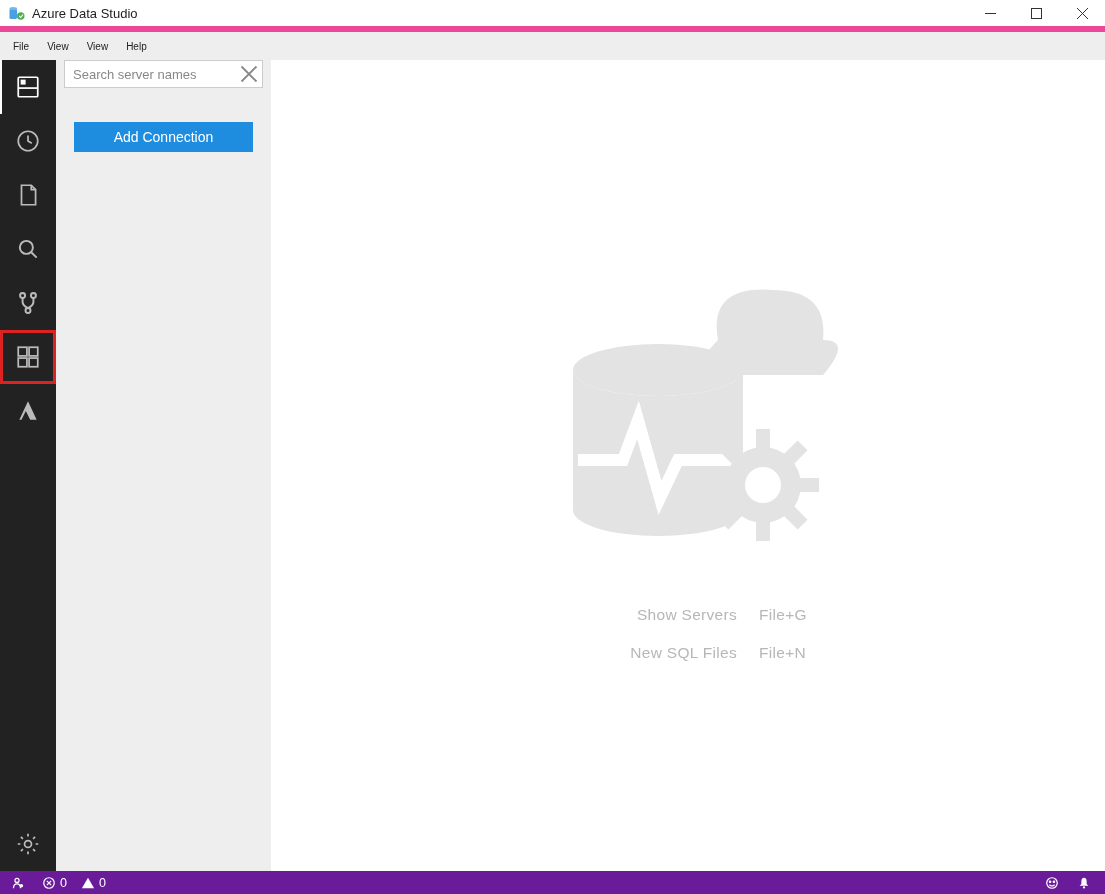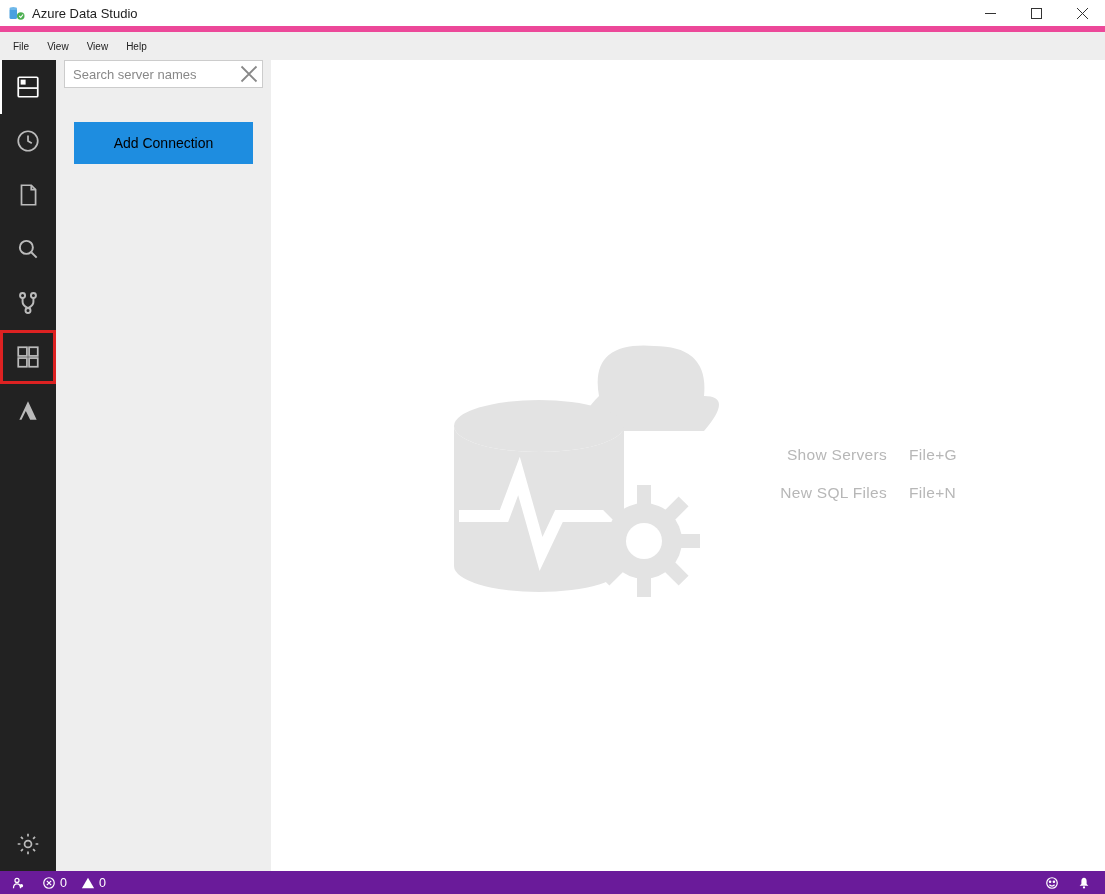--- a/index.html
+++ b/index.html
@@ -62,27 +62,27 @@
   .sidepanel .search-box input {
     border: none; outline: none; width: 100%; height: 100%; padding: 0 26px 0 8px;
     font-size: 13px; color: #333; background: transparent;
   }
   .sidepanel .search-box input::placeholder { color: #888; }
   .sidepanel .search-box .clear-btn {
     position: absolute; right: 4px; top: 50%; transform: translateY(-50%);
     width: 18px; height: 18px; display: flex; align-items: center; justify-content: center; color: #888;
   }
   .sidepanel .add-conn {
-    margin: 34px 18px 0 18px; height: 42px; border: none; background: #1e8de0;
-    color: #000000; font-size: 14px; cursor: pointer;
+    margin: 34px 18px 0 18px; height: 30px; border: none; background: #1e8de0;
+    color: #ffffff; font-size: 14px; cursor: pointer;
   }
 
   
   .editor { flex: 1; background: #fff; position: relative; display: flex; flex-direction: column; align-items: center; justify-content: center; }
-  .watermark { display: flex; flex-direction: row; align-items: center; }
+  .watermark { display: flex; flex-direction: column; align-items: center; }
   .watermark .logo { width: 300px; height: 320px; opacity: 1;}
   .watermark .logo svg { width: 100%; height: 100%; }
   .shortcuts { margin-top: 36px; color: #b7b7b7; font-size: 15.5px; letter-spacing: 0.3px; }
   .shortcuts .sc-row { display: flex; margin-bottom: 20px; }
   .shortcuts .sc-label { width: 190px; text-align: right; padding-right: 22px; }
   .shortcuts .sc-key { text-align: left; }
 
   
   .statusbar {
     height: 23px; background: #6a1b9a; color: #fff; display: flex; align-items: center;

